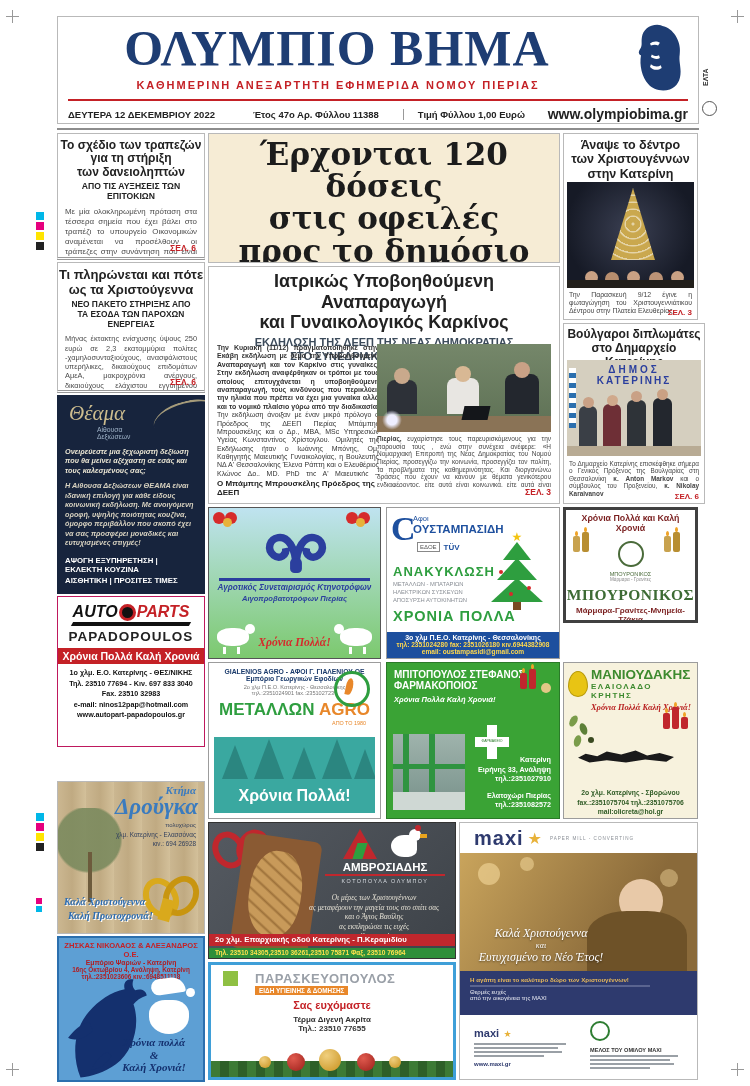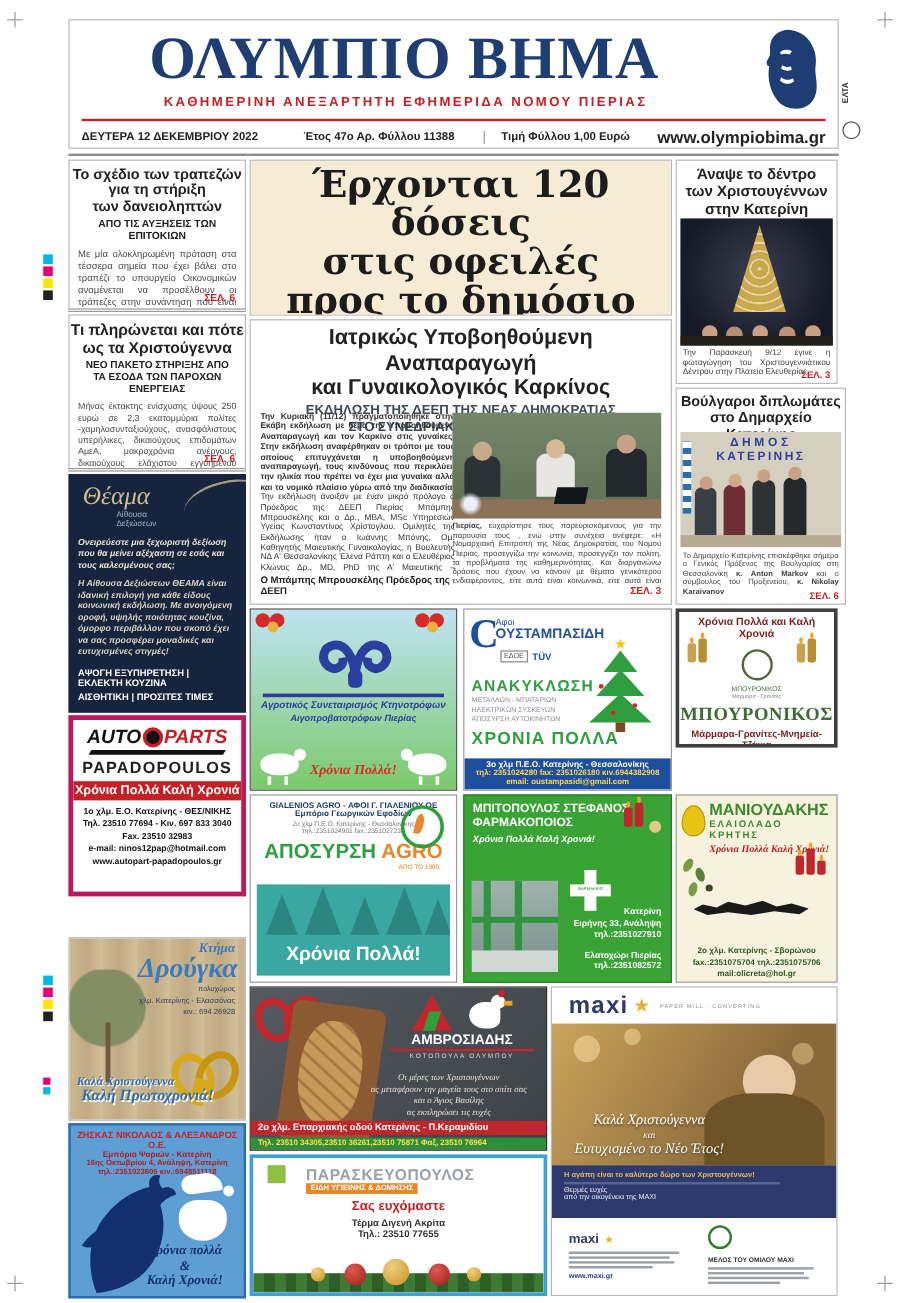--- a/index.html
+++ b/index.html
@@ -110,21 +110,21 @@
     <div class="b i" style="font-size:7.3px;margin:6px 8px 0;line-height:1.3;color:#d8d2c0">Η Αίθουσα Δεξιώσεων ΘΕΑΜΑ είναι ιδανική επιλογή για κάθε είδους κοινωνική εκδήλωση. Με ανοιγόμενη οροφή, υψηλής ποιότητας κουζίνα, όμορφο περιβάλλον που σκοπό έχει να σας προσφέρει μοναδικές και ευτυχισμένες στιγμές!</div>
     <div class="b" style="font-size:7.8px;margin:8px 8px 0;color:#fff">ΑΨΟΓΗ ΕΞΥΠΗΡΕΤΗΣΗ | ΕΚΛΕΚΤΗ ΚΟΥΖΙΝΑ</div>
     <div class="b" style="font-size:7.8px;margin:2px 8px 0;color:#fff">ΑΙΣΘΗΤΙΚΗ | ΠΡΟΣΙΤΕΣ ΤΙΜΕΣ</div>
     <div style="margin:8px 8px 0;font-size:8.6px">
       <span style="color:#cdbd8f">✆ </span>
       <span class="b">23510 25361 – 697 997 6546</span>
     </div>
 
   </div>
 
-  <div class="abs clip" style="left:57px;top:596px;width:148px;height:151px;background:#fff;border:4px solid #be185d;box-sizing:border-box">
+  <div class="abs clip" style="left:57px;top:596px;width:148px;height:151px;background:#fff;border:1px solid #be185d;box-sizing:border-box">
     <div class="ctr" style="margin-top:6px">
       <span class="b i" style="font-size:16px;color:#111">AUTO</span><span class="ball" style="width:11px;height:11px;border:3px solid #c42126;background:#111;vertical-align:middle;margin:0 1px"></span><span class="b i" style="font-size:16px;color:#c42126">PARTS</span>
       <div style="height:4px;background:#111;margin:1px 14px 0;transform:skewX(-30deg)"></div>
     </div>
     <div class="b ctr" style="font-size:13.5px;letter-spacing:1px;margin-top:3px">PAPADOPOULOS</div>
     <div class="b ctr" style="background:#c42126;color:#fff;font-size:10.5px;padding:2px 0;margin-top:4px">Χρόνια Πολλά Καλή Χρονιά</div>
     <div class="b ctr" style="font-size:7.2px;line-height:1.45;margin-top:4px;color:#111">
       <div>1ο χλμ. Ε.Ο. Κατερίνης - ΘΕΣ/ΝΙΚΗΣ</div>
       <div>Τηλ. 23510 77694 - Κιν. 697 833 3040</div>
       <div>Fax. 23510 32983</div>
@@ -140,21 +140,21 @@
     <div class="abs serif i b" style="right:6px;top:12px;font-size:23px;color:#3a7bbf">Δρούγκα</div>
     <div class="abs" style="right:8px;top:40px;font-size:6px;color:#33415e">πολυχώρος</div>
     <div class="abs" style="right:8px;top:49px;font-size:6.4px;color:#33415e">χλμ. Κατερίνης - Ελασσόνας</div>
     <div class="abs" style="right:8px;top:58px;font-size:6.4px;color:#33415e">κιν.: 694 26928</div>
     <div class="abs" style="right:10px;bottom:8px;width:56px;height:52px">
       <div class="abs" style="left:6px;top:4px;width:22px;height:30px;border:6px solid #d9a91c;border-radius:50%;transform:rotate(-30deg)"></div>
       <div class="abs" style="left:26px;top:2px;width:22px;height:30px;border:6px solid #c89510;border-radius:50%;transform:rotate(30deg)"></div>
       <div class="abs" style="left:22px;top:26px;width:12px;height:22px;background:#d9a91c;transform:rotate(15deg)"></div>
     </div>
     <div class="abs serif i b" style="left:6px;bottom:26px;font-size:10px;color:#2d6db3;text-shadow:1px 1px 0 #fff">Καλά Χριστούγεννα</div>
-    <div class="abs serif i b" style="left:10px;bottom:12px;font-size:13px;color:#2d6db3;text-shadow:1px 1px 0 #fff">Καλή Πρωτοχρονιά!</div>
+    <div class="abs serif i b" style="left:10px;bottom:12px;font-size:10px;color:#2d6db3;text-shadow:1px 1px 0 #fff">Καλή Πρωτοχρονιά!</div>
   </div>
 
   <div class="abs clip" style="left:57px;top:936px;width:148px;height:146px;background:#5d9fd4;border:2px solid #2b6fae;box-sizing:border-box">
     <div class="b ctr" style="font-size:7.6px;color:#c42126;margin-top:3px">ΖΗΣΚΑΣ ΝΙΚΟΛΑΟΣ &amp; ΑΛΕΞΑΝΔΡΟΣ Ο.Ε.</div>
     <div class="b ctr" style="font-size:6.8px;color:#b01e23">Εμπόριο Ψαριών - Κατερίνη</div>
     <div class="b ctr" style="font-size:6.4px;color:#b01e23">16ης Οκτωβρίου 4, Ανάληψη, Κατερίνη</div>
     <div class="b ctr" style="font-size:6.4px;color:#b01e23">τηλ.:2351023606  κιν.:6948511118</div>
     <div class="abs" style="left:2px;top:38px;width:92px;height:106px">
       <svg viewBox="0 0 100 120" width="92" height="106">
         <path fill="#14306e" d="M20 115C10 90 12 60 30 40 40 28 55 18 70 15 68 8 72 2 80 4 78 9 79 13 82 16 88 14 94 16 95 22 88 24 83 28 80 32 88 55 80 85 60 100 48 109 32 114 20 115Z"></path>
@@ -285,21 +285,21 @@
 
   <div class="abs clip" style="left:208px;top:662px;width:173px;height:157px;background:#fff;border:1px solid #9c9c9c;box-sizing:border-box">
     <div class="b ctr" style="font-size:6.8px;color:#1a3a6b;margin-top:5px">GIALENIOS AGRO - ΑΦΟΙ Γ. ΓΙΑΛΕΝΙΟΥ ΟΕ</div>
     <div class="b ctr" style="font-size:6.8px;color:#1a3a6b">Εμπόριο Γεωργικών Εφοδίων</div>
     <div class="ctr" style="font-size:5.6px;color:#777;margin-top:2px">2ο χλμ Π.Ε.Ο. Κατερίνης - Θεσσαλονίκης</div>
     <div class="ctr" style="font-size:5.6px;color:#777">τηλ.:2351024901  fax.:2351027239</div>
     <div class="abs" style="right:10px;top:8px;width:30px;height:30px;border:3px solid #2e9e3f;border-radius:50%">
       <div class="abs" style="left:9px;top:4px;width:7px;height:17px;background:#e8872a;border-radius:50% 50% 50% 0;transform:rotate(12deg)"></div>
     </div>
     <div class="ctr" style="margin-top:4px">
-      <span class="b" style="font-size:17px;color:#2e9e3f">ΑΠΟΣΥΡΣΗ</span>
+      <span class="b" style="font-size:17px;color:#2e9e3f">ΜΕΤΑΛΛΩΝ</span>
       <span class="b" style="font-size:17px;color:#e8872a">AGRO</span>
     </div>
     <div class="rt" style="font-size:5.4px;color:#e8872a;margin-right:14px">ΑΠΟ ΤΟ 1980</div>
     <div class="abs clip" style="left:5px;right:5px;bottom:5px;height:76px;background:#3aa8a0">
       <div class="abs" style="left:8px;top:8px;width:0;height:0;border-left:13px solid transparent;border-right:13px solid transparent;border-bottom:34px solid #2b8680"></div>
       <div class="abs" style="left:40px;top:2px;width:0;height:0;border-left:15px solid transparent;border-right:15px solid transparent;border-bottom:40px solid #2b8680"></div>
       <div class="abs" style="left:78px;top:10px;width:0;height:0;border-left:12px solid transparent;border-right:12px solid transparent;border-bottom:32px solid #2b8680"></div>
       <div class="abs" style="left:108px;top:2px;width:0;height:0;border-left:15px solid transparent;border-right:15px solid transparent;border-bottom:40px solid #2b8680"></div>
       <div class="abs" style="left:140px;top:12px;width:0;height:0;border-left:11px solid transparent;border-right:11px solid transparent;border-bottom:30px solid #2b8680"></div>
       <div class="abs b ctr" style="left:0;right:0;bottom:8px;font-size:16px;color:#fff">Χρόνια Πολλά!</div>

